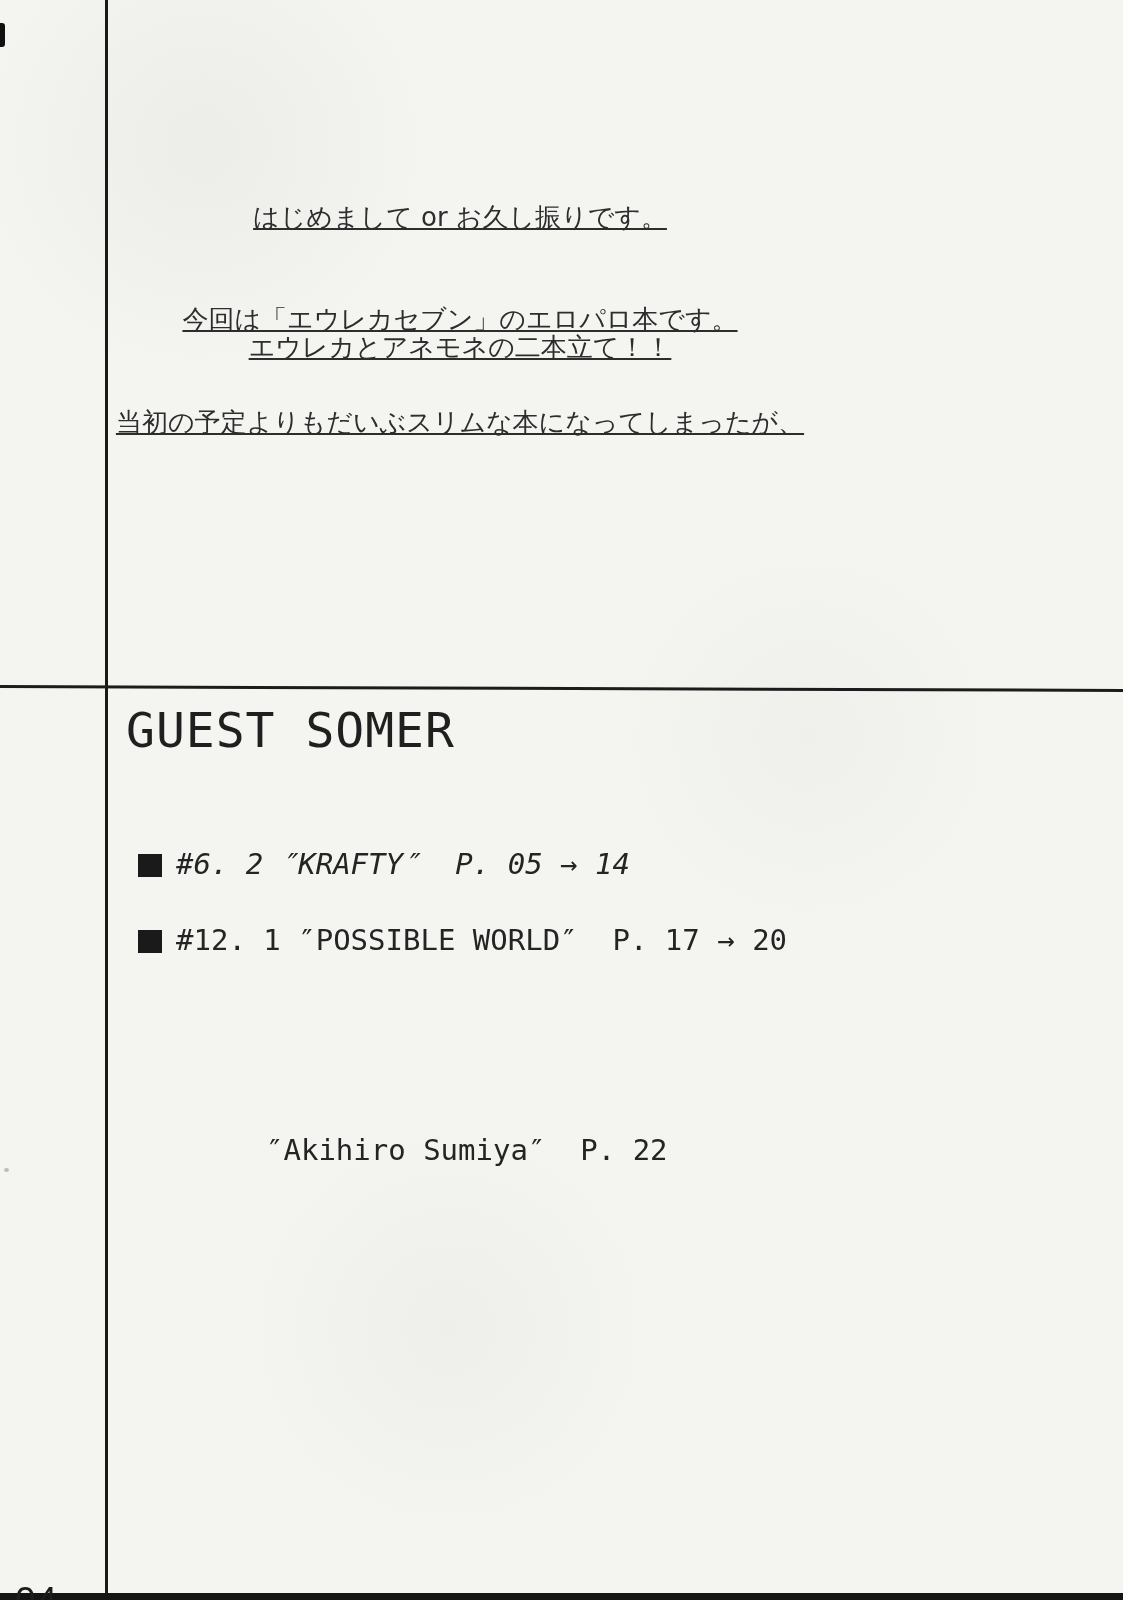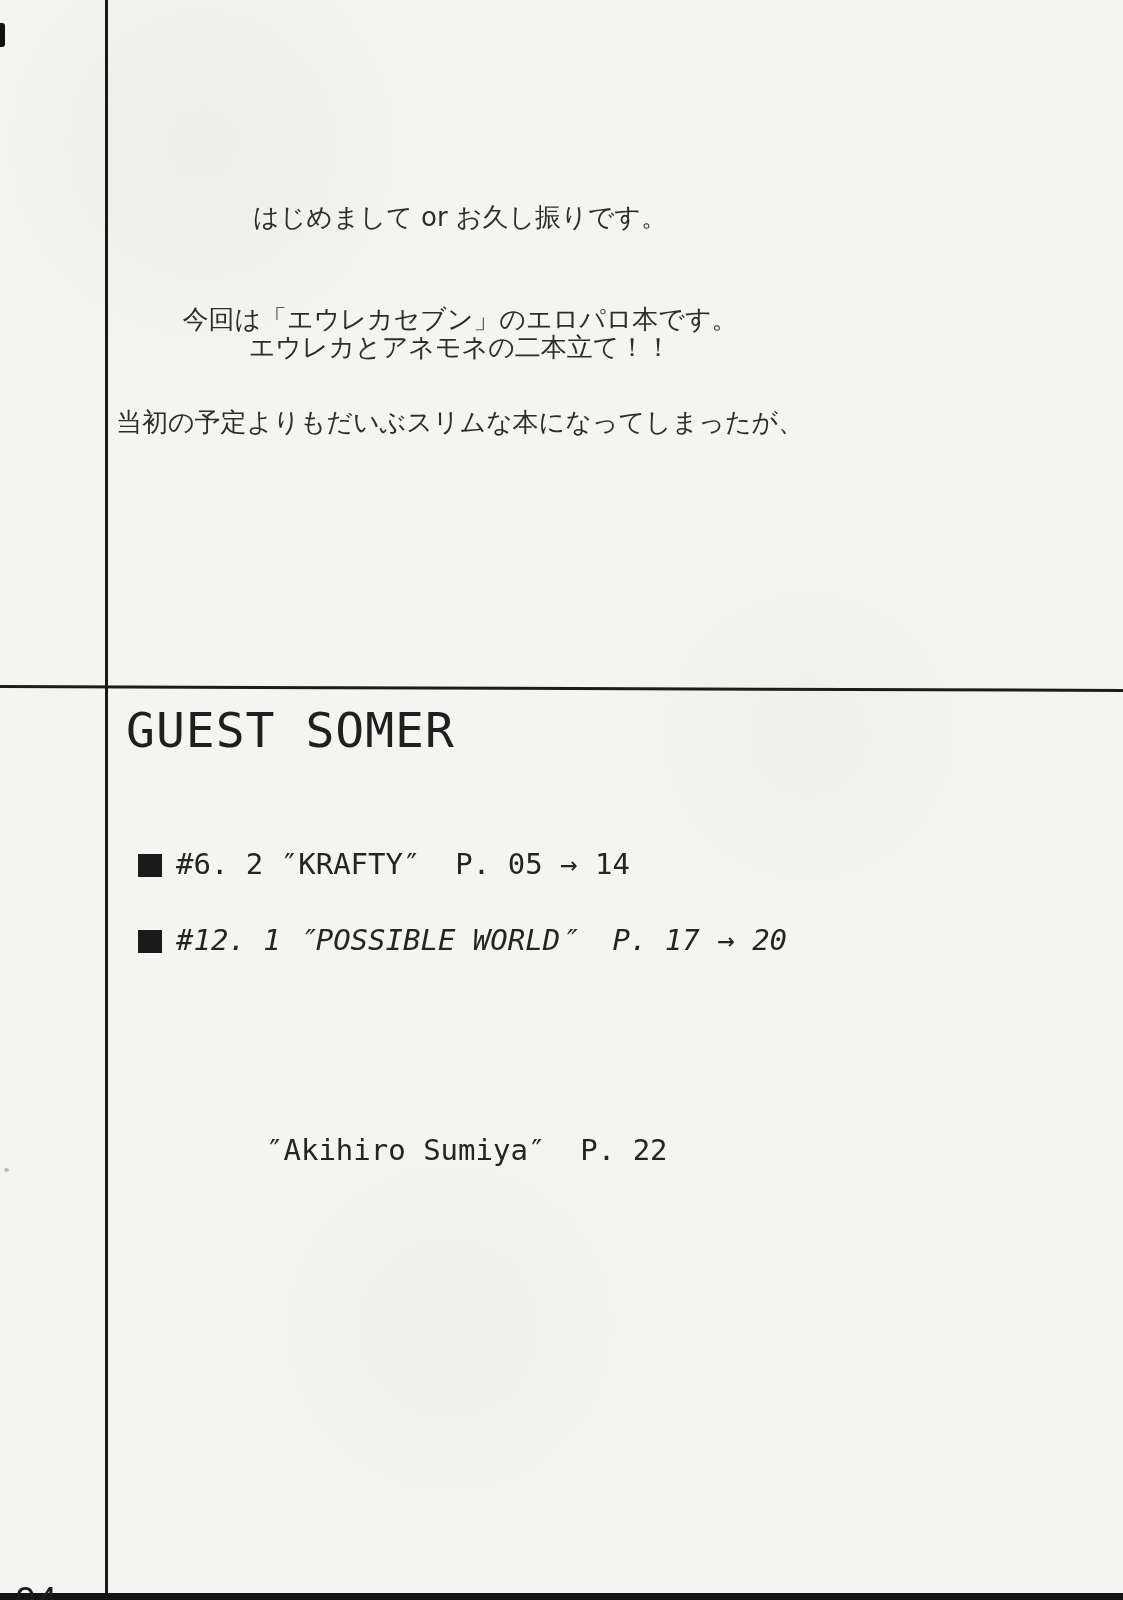--- a/index.html
+++ b/index.html
@@ -21,36 +21,36 @@
   .rule-h { position: absolute; left: 0; top: 685px; width: 102%; height: 3px; background: #1c1c1c;
             transform: rotate(0.2deg); transform-origin: left center; }
   .edge-bottom { position: absolute; left: 0; bottom: 0; width: 100%; height: 7px; background: #141414; }
   .edge-mark { position: absolute; left: 0; top: 23px; width: 5px; height: 24px; background: #101010;
                border-radius: 0 3px 3px 0; }
   .speck { position: absolute; left: 4px; top: 1168px; width: 5px; height: 4px; background: #bcbcb8;
            border-radius: 50%; }
 
   
   .greet { position: absolute; left: 0; width: 920px; text-align: center;
-           font-size: 26px; line-height: 28px; color: #2d2d2d; }
+           font-size: 26px; line-height: 28px; color: #2d2d2d; text-decoration: underline; }
   .greet p { margin: 0; }
   .b1 { top: 203px; }
   .b2 { top: 305px; }
   .b3 { top: 408px; }
 
   
   .toc-title { position: absolute; left: 126px; top: 702px; margin: 0;
                font-family: "DejaVu Sans Mono", "Liberation Mono", monospace;
                font-size: 48px; font-weight: 400; letter-spacing: 1px; color: #1f1f1f; }
   .toc-row { position: absolute; left: 138px; display: flex; align-items: flex-start; gap: 14px;
              font-family: "DejaVu Sans Mono", "Liberation Mono", monospace;
              font-size: 29px; color: #242424; white-space: pre; }
   .sq { flex: none; width: 24px; height: 23px; margin-top: 7px; background: #1a1a1a; }
-  .r1 { top: 847px; }
-  .r2 { top: 923px; font-style: italic; }
+  .r1 { top: 847px; font-style: italic; }
+  .r2 { top: 923px; }
   .r3 { top: 1033px; }
   .toc-sub { position: absolute; left: 266px; top: 1086px;
              font-family: "DejaVu Sans Mono", "Liberation Mono", monospace;
              font-size: 29px; color: #242424; white-space: pre; margin-top: 47px; }
 
   
   .pageno { position: absolute; left: 15px; top: 1580px;
             font-family: "Liberation Sans", sans-serif;
             font-size: 37px; font-weight: normal; letter-spacing: 1px; color: #1c1c1c; text-align: center; }
 </style>

